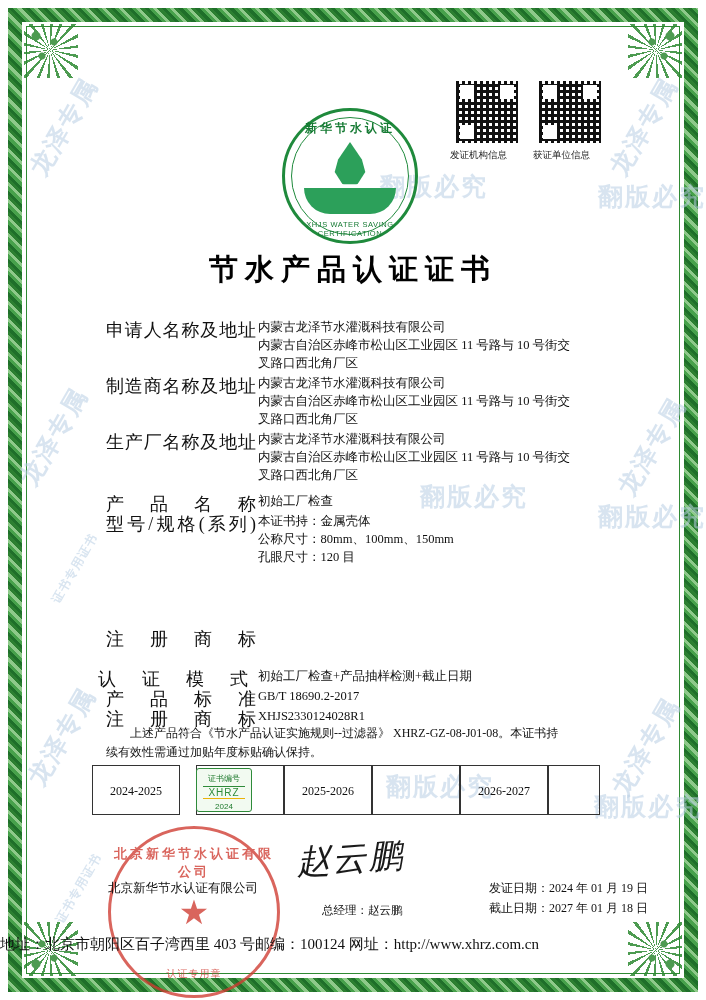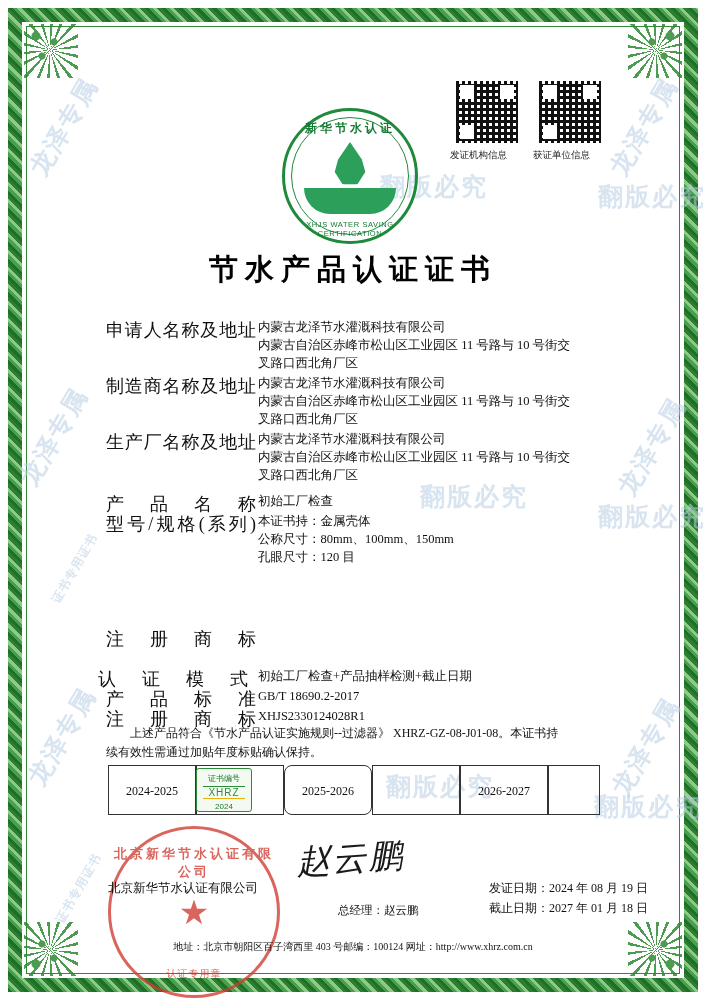--- a/index.html
+++ b/index.html
@@ -281,38 +281,38 @@
     transform: rotate(-4deg);
   }
   .issuer {
     position: absolute;
     left: 108px; top: 880px;
     font-size: 12.5px;
     color: #111;
   }
   .gm {
     position: absolute;
-    left: 338px; top: 903px;
+    left: 322px; top: 903px;
     font-size: 11.5px;
     color: #111;
   }
   .dates {
     position: absolute;
     right: 58px; top: 878px;
     text-align: left;
     font-size: 12px;
     line-height: 20px;
     color: #111;
   }
   .addr {
     position: absolute;
     left: 0; right: 0;
     bottom: 46px;
-    text-align: center;
-    font-size: 10px;
+    text-align: left;
+    font-size: 15px;
     color: #111;
     font-family: Liberation Serif, serif;
   }
 </style>
 </head>
 <body>
 
 <div id="cert">
 
   <div class="border-outer"></div>
@@ -404,47 +404,47 @@
   <div class="flabel" style="left:106px; top:707px;">注册商标</div>
   <div class="fvalue" style="top:707px;">
     <span class="ln">XHJS2330124028R1</span>
   </div>
 
   <div class="note">
     <span>上述产品符合《节水产品认证实施规则--过滤器》 XHRZ-GZ-08-J01-08。本证书持</span>
     <span class="l2">续有效性需通过加贴年度标贴确认保持。</span>
   </div>
 
-  <div class="yearbox" style="left:108px; width:88px;">
+  <div class="yearbox" style="left:92px; width:88px;">
     <div class="ylabel">2024-2025</div>
   </div>
   <div class="yearbox" style="left:196px; width:88px;"></div>
   <div class="stamp-mini">
     <span>证书编号</span>
     <span class="big">XHRZ</span>
     <span>2024</span>
   </div>
-  <div class="yearbox" style="left:284px; width:88px;border-radius:8px;">
+  <div class="yearbox" style="left:284px; width:88px;">
     <div class="ylabel">2025-2026</div>
   </div>
   <div class="yearbox" style="left:372px; width:88px;"></div>
   <div class="yearbox" style="left:460px; width:88px;">
     <div class="ylabel">2026-2027</div>
   </div>
   <div class="yearbox" style="left:548px; width:52px;"></div>
 
   <div class="red-seal">
     <div class="arc">北京新华节水认证有限公司</div>
     <div class="star">★</div>
     <div class="arcb">认证专用章</div>
   </div>
 
   <div class="sign-name">赵云鹏</div>
   <div class="issuer">北京新华节水认证有限公司</div>
   <div class="gm">总经理：赵云鹏</div>
 
   <div class="dates">
-    <div>发证日期：2024 年 08 月 19 日</div>
+    <div>发证日期：2024 年 01 月 19 日</div>
     <div>截止日期：2027 年 01 月 18 日</div>
   </div>
 
   <div class="addr">地址：北京市朝阳区百子湾西里 403 号邮编：100124  网址：http://www.xhrz.com.cn</div>
 </div>
 
 </body></html>

